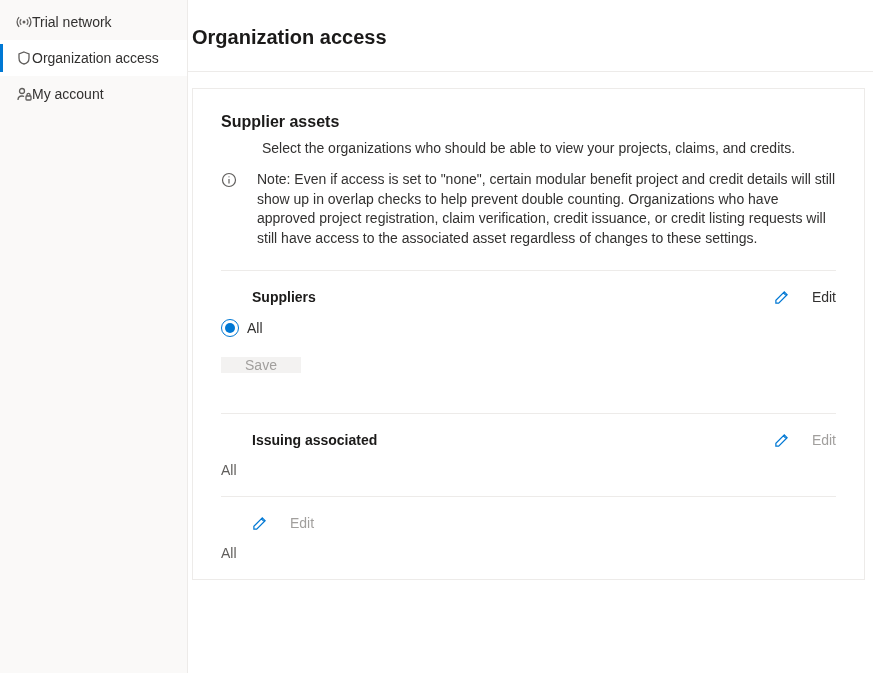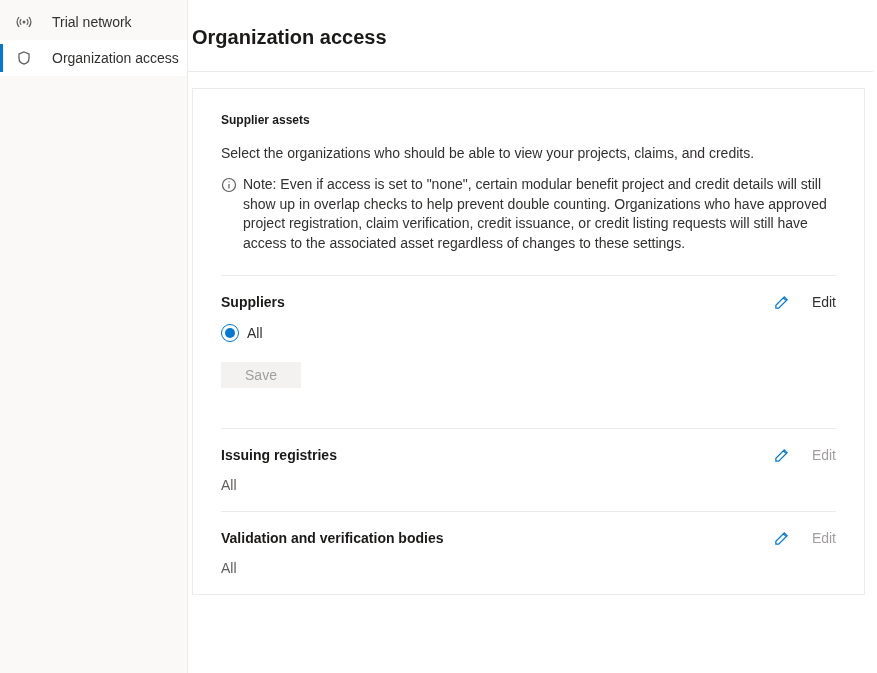--- a/index.html
+++ b/index.html
@@ -22,21 +22,21 @@
     border-right: 1px solid #edebe9;
     padding-top: 4px;
     flex-shrink: 0;
   }
   .nav-item {
     display: flex;
     align-items: center;
     height: 36px;
     padding-left: 16px;
     cursor: pointer;
-    gap: 20px;
+    gap: 0;
     color: #323130;
     position: relative;
   }
   .nav-item.active {
     background: #ffffff;
   }
   .nav-item.active::before {
     content: "";
     position: absolute;
     left: 0;
@@ -72,33 +72,34 @@
     color: #1b1a19;
     padding-left: 4px;
   }
 
   .card {
     margin: 16px 12px 0 4px;
     border: 1px solid #edebe9;
     padding: 24px 28px 0 28px;
   }
   .card-title {
-    font-size: 12px;
+    font-size: 16px;
     font-weight: 600;
-    margin-bottom: 18px;
+    margin-bottom: 9px;
     color: #1b1a19;
   }
   .card-desc {
     font-size: 14px;
     color: #323130;
     margin-bottom: 14px;
+    text-align: center;
   }
   .note-row {
     display: flex;
-    gap: 6px;
+    gap: 20px;
     margin-bottom: 22px;
   }
   .info-icon {
     width: 16px; height: 16px; flex-shrink: 0; margin-top: 2px; color: #605e5c;
   }
   .info-icon svg { width: 16px; height: 16px; }
   .note-text {
     font-size: 14px;
     color: #323130;
     line-height: 1.4;
@@ -107,20 +108,21 @@
   .section {
     border-top: 1px solid #edebe9;
     padding: 18px 0 18px 0;
   }
   .section:first-of-type { border-top: none; padding-top: 0; }
   .section-header {
     display: flex;
     justify-content: space-between;
     align-items: center;
     margin-bottom: 14px;
+    margin-left: 31px;
   }
   .section-title {
     font-size: 14px;
     font-weight: 600;
     color: #1b1a19;
   }
   .edit-link {
     display: flex;
     align-items: center;
     gap: 22px;
@@ -141,21 +143,21 @@
   }
   .radio.checked { border-color: #0078d4; }
   .radio.checked::after {
     content: ""; position: absolute; left: 3px; top: 3px; width: 10px; height: 10px;
     background: #0078d4; border-radius: 50%;
   }
   .radio-label { font-size: 14px; color: #323130; }
 
   .btn-row { display: flex; gap: 10px; margin-bottom: 22px; }
   .btn {
-    height: 26px; min-width: 80px; padding: 0 18px;
+    height: 16px; min-width: 80px; padding: 0 18px;
     border: 1px solid #8a8886; background: #ffffff;
     font-size: 14px; cursor: pointer; font-family: inherit;
     display: inline-flex; align-items: center; justify-content: center;
   }
   .btn.primary-disabled {
     background: #f3f2f1; border: 1px solid #f3f2f1; color: #a19f9d; cursor: default;
   }
   .btn.secondary { font-weight: 600; }
 
   .section-value { font-size: 14px; color: #605e5c; }
@@ -173,20 +175,31 @@
     </span>
     <span>Trial network</span>
   </div>
   <div class="nav-item active">
     <span class="nav-icon">
       <svg viewBox="0 0 16 16">
           <path d="M8 2l5 2v4c0 3.2-2.2 5.5-5 6-2.8-.5-5-2.8-5-6V4l5-2z"></path>
         </svg>
     </span>
     <span>Organization access</span>
+  </div>
+  <div class="nav-item">
+    <span class="nav-icon">
+      <svg viewBox="0 0 16 16">
+          <circle cx="6" cy="5" r="2.5"></circle>
+          <path d="M2 14c0-2.5 1.8-4 4-4 .8 0 1.5.2 2.1.5"></path>
+          <rect x="10" y="10" width="5" height="4" rx="0.8"></rect>
+          <path d="M11 10V8.8a1.5 1.5 0 013 0V10"></path>
+        </svg>
+    </span>
+    <span>My account</span>
   </div>
 </nav>
 
 <main class="main">
   <div class="page-header">
     <h1 class="page-title">Organization access</h1>
   </div>
 
   <div class="card">
     <h2 class="card-title">Supplier assets</h2>
@@ -223,36 +236,35 @@
         </label>
       </div>
 
       <div class="btn-row">
         <button class="btn primary-disabled">Save</button>
       </div>
     </div>
 
     <div class="section">
       <div class="section-header">
-        <span class="section-title">Issuing registries</span>
+        <span class="section-title">Issuing associated</span>
         <span class="edit-link muted">
           <span class="pen-icon">
             <svg viewBox="0 0 16 16">
                 <path d="M11 2l3 3L5 14H2v-3L11 2zM10 3l3 3"></path>
               </svg>
           </span>
           <span>Edit</span>
         </span>
       </div>
       <div class="section-value">All</div>
     </div>
 
     <div class="section">
       <div class="section-header">
-        <span class="section-title">Validation and verification bodies</span>
         <span class="edit-link muted">
           <span class="pen-icon">
             <svg viewBox="0 0 16 16">
                 <path d="M11 2l3 3L5 14H2v-3L11 2zM10 3l3 3"></path>
               </svg>
           </span>
           <span>Edit</span>
         </span>
       </div>
       <div class="section-value">All</div>

